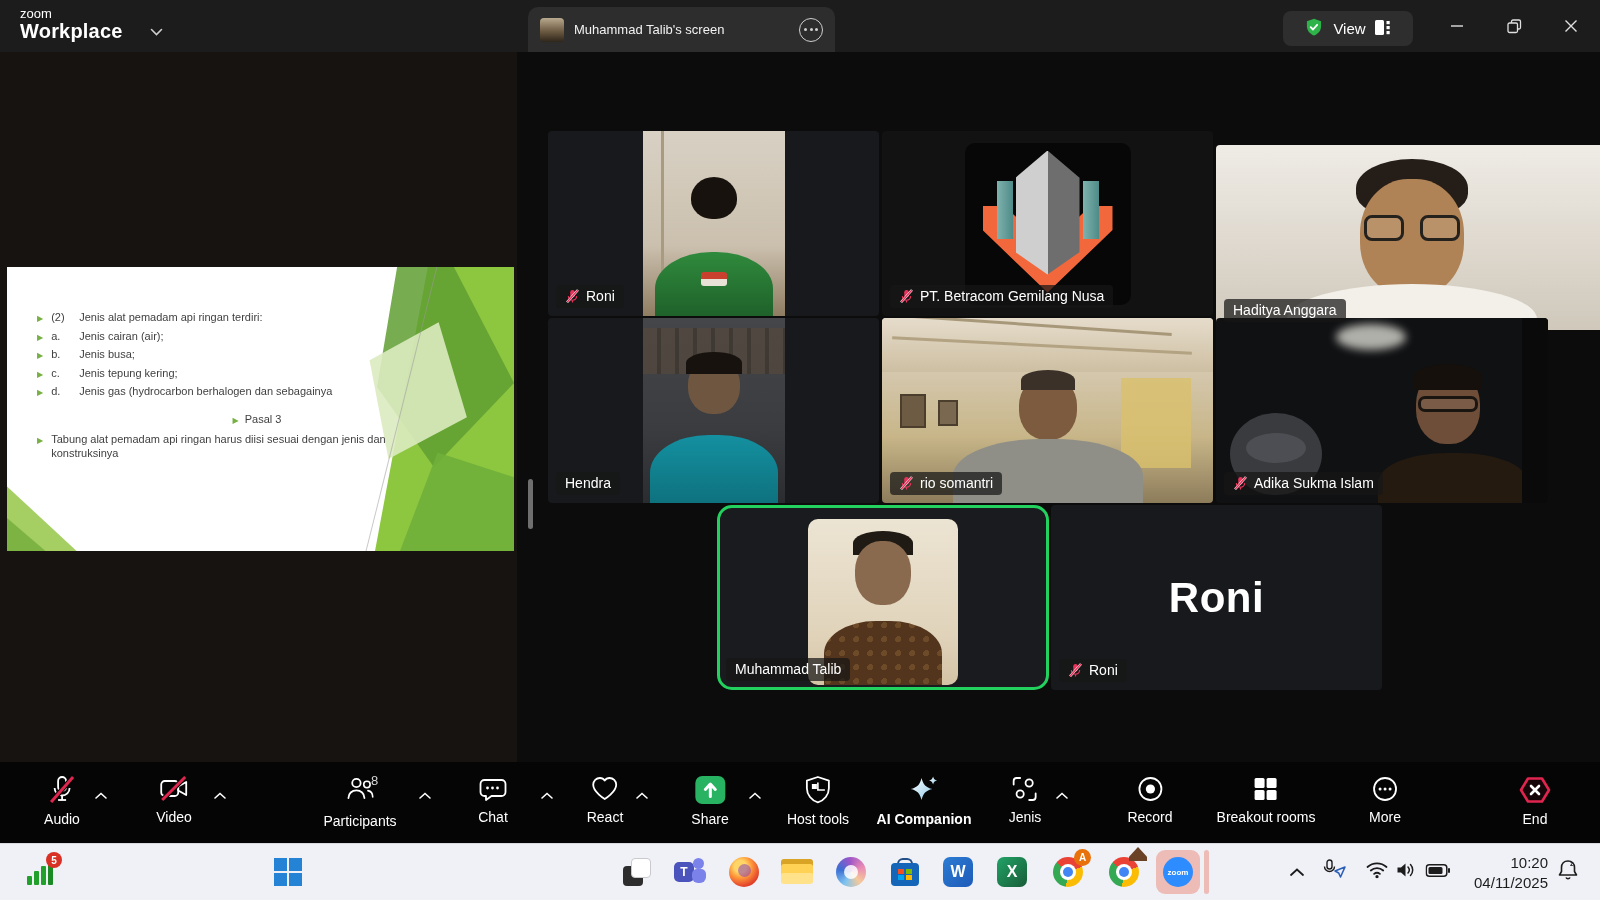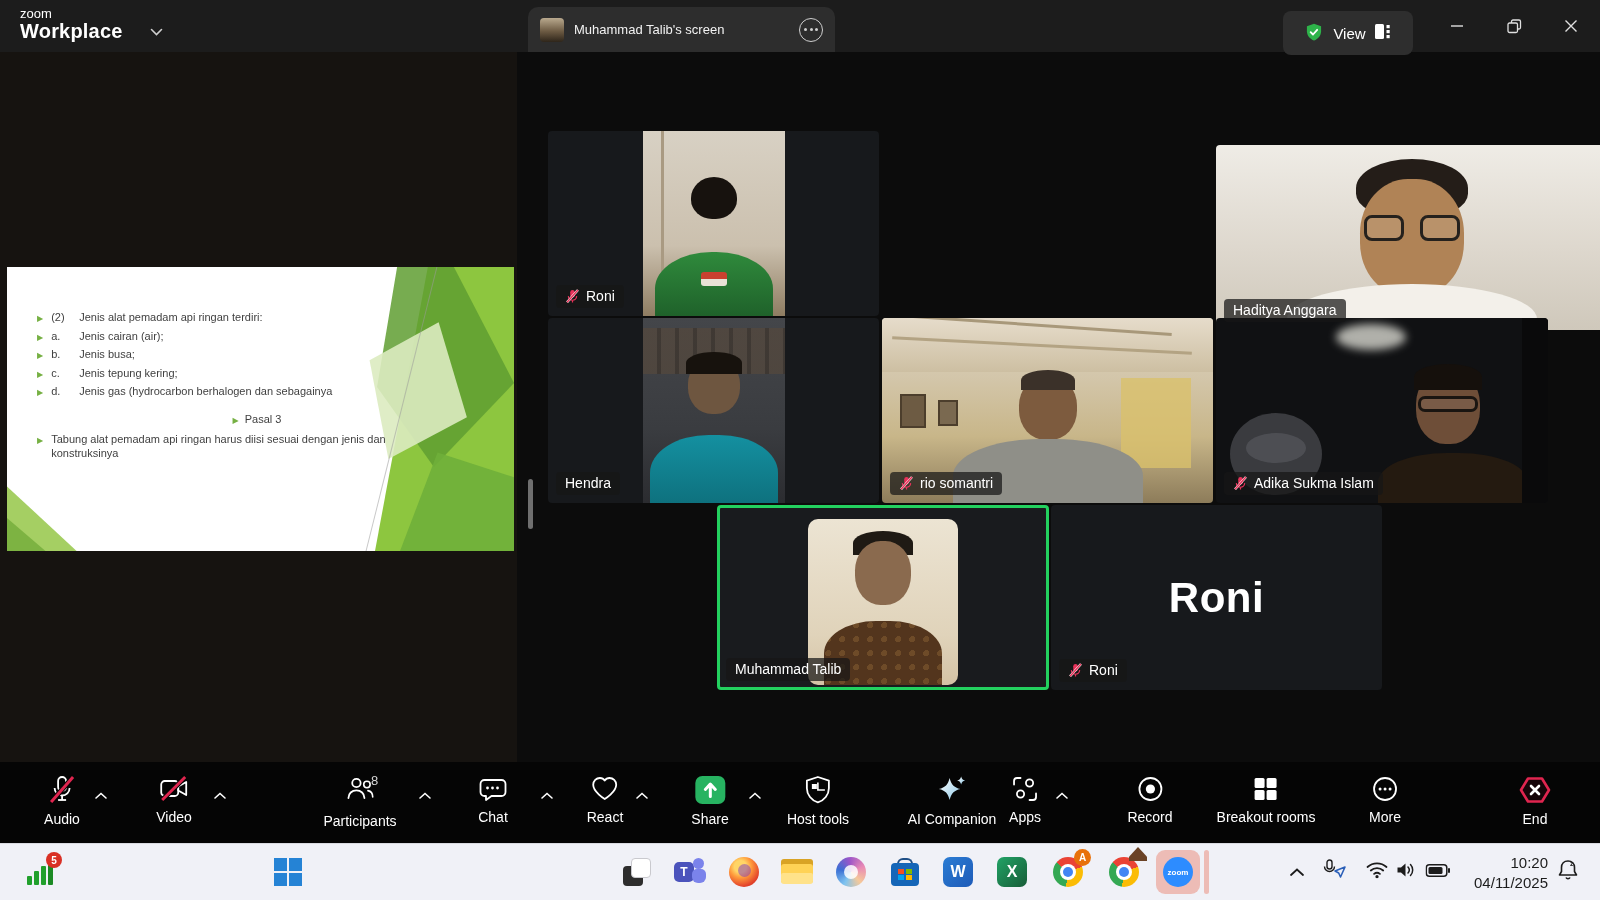--- a/index.html
+++ b/index.html
@@ -11,40 +11,40 @@
   .logo { position:absolute; left:20px; top:7px; color:#fff; line-height:1; }
   .logo .l1 { font-size:13px; font-weight:400; display:block; margin-bottom:1px; }
   .logo .l2 { font-size:20px; font-weight:700; display:block; letter-spacing:.2px; }
   .tb-chevdown { position:absolute; left:150px; top:22px; }
   .meeting-tab { position:absolute; left:205px; top:0; height:52px; display:flex; align-items:center; gap:9px; color:#ededed; font-size:15px; padding:0 14px; }
   .screen-tab { position:absolute; left:528px; top:7px; width:307px; height:45px; background:#2d2d2d; border-radius:10px 10px 0 0; display:flex; align-items:center; padding:0 12px; gap:10px; }
   .screen-tab .avatar { width:24px; height:24px; border-radius:4px; background:linear-gradient(180deg,#b9a98e 0%,#6d5b43 55%,#2e251a 100%); flex:0 0 auto; }
   .screen-tab .title { color:#f2f2f2; font-size:13px; white-space:nowrap; flex:1; }
   .dots-circle { width:24px; height:24px; border:1.5px solid #cfcfcf; border-radius:50%; display:flex; align-items:center; justify-content:center; gap:2.5px; flex:0 0 auto; }
   .dots-circle i { width:3px; height:3px; border-radius:50%; background:#cfcfcf; }
-  .view-pill { position:absolute; left:1283px; top:11px; width:130px; height:44px; background:#2e2e2e; border-radius:8px; display:flex; align-items:center; justify-content:center; gap:9px; color:#fff; font-size:15px; }
+  .view-pill { position:absolute; left:1283px; top:11px; width:130px; height:35px; background:#2e2e2e; border-radius:8px; display:flex; align-items:center; justify-content:center; gap:9px; color:#fff; font-size:15px; }
   .winbtn { position:absolute; top:12px; width:34px; height:28px; display:flex; align-items:center; justify-content:center; }
 
   
   .shared { position:absolute; left:0; top:52px; width:517px; height:710px; background:#161310; }
   .slide { position:absolute; left:7px; top:215px; width:507px; height:284px; background:#ffffff; overflow:hidden; }
   .deco { position:absolute; }
   .slide-text { position:absolute; left:30px; top:44px; width:360px; z-index:3; }
   .srow { display:flex; align-items:baseline; font-size:11px; color:#3f3f3f; margin-bottom:6.5px; }
   .sarrow { color:#76b043; font-size:8px; margin-right:8px; flex:0 0 auto; }
   .sprefix { width:28px; flex:0 0 auto; }
   .stext { flex:1; }
   .sheading { display:flex; justify-content:center; align-items:baseline; font-size:11px; color:#3f3f3f; margin:16px 0 8px 120px; width:200px; }
   .sheading .sarrow { margin-right:6px; }
   .footer-row .stext { width:310px; line-height:1.25; }
   .scrollbar-thumb { position:absolute; left:528px; top:427px; width:5px; height:50px; background:#6f6f6f; border-radius:3px; }
 
   
   .tile { position:absolute; background:#17191c; border-radius:4px; overflow:hidden; }
-  .tile.active { border:3px solid #23d15f; border-radius:4px; }
+  .tile.active { border:3px solid #23d15f; border-radius:15px; }
   .chip { position:absolute; left:8px; bottom:8px; background:rgba(22,22,22,.72); color:#fff; font-size:14px; padding:3px 9px 4px; border-radius:4px; display:flex; align-items:center; gap:6px; z-index:5; white-space:nowrap; }
   .bigname { width:100%; height:100%; display:flex; align-items:center; justify-content:center; }
   .bigname span { color:#fff; font-size:42px; font-weight:700; letter-spacing:.5px; }
   .pillarbox { position:absolute; top:0; bottom:0; left:50%; transform:translateX(-50%); width:142px; overflow:hidden; }
   .ph { position:absolute; }
 
   
   .logo-box { position:absolute; left:50%; top:50%; transform:translate(-50%,-50%); width:166px; height:162px; background:#070707; border-radius:10px; overflow:hidden; }
   .lg-chev { position:absolute; left:18px; top:30px; width:130px; height:120px; background:#f2683c; clip-path:polygon(0 28%, 17% 28%, 50% 62%, 83% 28%, 100% 28%, 100% 48%, 50% 100%, 0 48%); }
   .lg-tower { position:absolute; left:50%; top:8px; transform:translateX(-50%); width:64px; height:124px; background:linear-gradient(90deg,#cfcfcf 0 50%, #6e6e6e 50% 100%); clip-path:polygon(50% 0, 100% 22%, 100% 82%, 50% 100%, 0 82%, 0 22%); }
@@ -195,20 +195,38 @@
           <rect x="5.6" y="1" width="4.8" height="8" rx="2.4" fill="#e8325a"></rect>
           <path d="M3.6 7.6a4.4 4.4 0 0 0 8.8 0" stroke="#e8325a" fill="none" stroke-width="1.3"></path>
           <line x1="8" y1="12" x2="8" y2="14.4" stroke="#e8325a" stroke-width="1.3"></line>
           <line x1="2.2" y1="14.2" x2="13.8" y2="1" stroke="#fff" stroke-width="2.6"></line>
           <line x1="2.2" y1="14.2" x2="13.8" y2="1" stroke="#e8325a" stroke-width="1.6"></line>
         </svg>
       <span>Roni</span>
     </div>
   </div>
 
+  <div class="tile" style="left:882px;top:131px;width:331px;height:185px;background:#121212;">
+    <div class="logo-box">
+      <div class="lg-chev"></div>
+      <div class="lg-pill" style="left:32px;"></div>
+      <div class="lg-pill" style="right:32px;"></div>
+      <div class="lg-tower"></div>
+    </div>
+    <div class="chip">
+      <svg width="15" height="15" viewBox="0 0 16 16">
+          <rect x="5.6" y="1" width="4.8" height="8" rx="2.4" fill="#e8325a"></rect>
+          <path d="M3.6 7.6a4.4 4.4 0 0 0 8.8 0" stroke="#e8325a" fill="none" stroke-width="1.3"></path>
+          <line x1="8" y1="12" x2="8" y2="14.4" stroke="#e8325a" stroke-width="1.3"></line>
+          <line x1="2.2" y1="14.2" x2="13.8" y2="1" stroke="#fff" stroke-width="2.6"></line>
+          <line x1="2.2" y1="14.2" x2="13.8" y2="1" stroke="#e8325a" stroke-width="1.6"></line>
+        </svg>
+      <span>PT. Betracom Gemilang Nusa</span>
+    </div>
+  </div>
 
   <div class="tile" style="left:1216px;top:145px;width:392px;height:185px;background:linear-gradient(180deg,#efece6 0%,#ded8ce 55%,#cfc8bb 100%);">
     <div class="ph" style="left:50%;top:14px;transform:translateX(-50%);width:112px;height:58px;border-radius:50% 50% 40% 40%;background:#241d18;"></div>
     <div class="ph" style="left:50%;top:34px;transform:translateX(-50%);width:104px;height:118px;border-radius:46%;background:#b08356;"></div>
     <div class="ph" style="left:50%;top:70px;transform:translateX(-50%);width:96px;height:28px;display:flex;justify-content:space-between;">
       <span style="width:40px;height:26px;border:3px solid #25211d;border-radius:8px;background:rgba(255,255,255,.12);"></span>
       <span style="width:40px;height:26px;border:3px solid #25211d;border-radius:8px;background:rgba(255,255,255,.12);"></span>
     </div>
     <div class="ph" style="left:50%;bottom:-24px;transform:translateX(-50%);width:250px;height:70px;border-radius:50% 50% 0 0;background:#f3f0ea;"></div>
     <div class="chip">
@@ -380,42 +398,42 @@
 
     <div class="tb-item" style="left:818px;">
       <svg width="28" height="30" viewBox="0 0 28 30">
           <path d="M14 2l11 3.6v7.6c0 6.4-4.6 12.3-11 14.2C7.6 25.5 3 19.6 3 13.2V5.6z" stroke="#fff" fill="none" stroke-width="1.8" stroke-linejoin="round"></path>
           <path d="M14 7.5v7.5h7" stroke="#fff" fill="none" stroke-width="1.6"></path>
           <rect x="8" y="9" width="5" height="5" fill="#fff"></rect>
         </svg>
       <span class="lbl">Host tools</span>
     </div>
 
-    <div class="tb-item" style="left:952px;">
+    <div class="tb-item" style="left:924px;font-weight:bold;">
       <svg width="32" height="30" viewBox="0 0 32 30">
           <defs>
             <linearGradient id="sg" x1="0" y1="0" x2="1" y2="1">
               <stop offset="0" stop-color="#ffffff"></stop>
               <stop offset="1" stop-color="#8ec9e8"></stop>
             </linearGradient>
           </defs>
           <path d="M14 3c1.6 6.5 4.3 9.6 10.8 11-6.5 1.4-9.2 4.5-10.8 11-1.6-6.5-4.3-9.6-10.8-11C9.7 12.6 12.4 9.5 14 3z" fill="url(#sg)"></path>
           <path d="M25.5 1.5c.6 2.4 1.6 3.5 4 4-2.4.5-3.4 1.6-4 4-.6-2.4-1.6-3.5-4-4 2.4-.5 3.4-1.6 4-4z" fill="url(#sg)"></path>
         </svg>
       <span class="lbl">AI Companion</span>
     </div>
 
     <div class="tb-item" style="left:1025px;">
       <svg width="28" height="28" viewBox="0 0 28 28" stroke="#fff" fill="none" stroke-width="1.8" stroke-linecap="round">
           <path d="M9.5 3H6a3 3 0 0 0-3 3v3.5"></path>
           <path d="M18.5 25H22a3 3 0 0 0 3-3v-3.5"></path>
           <circle cx="18.5" cy="8" r="3.6"></circle>
           <circle cx="9.5" cy="19" r="3.6"></circle>
         </svg>
-      <span class="lbl">Apps</span>
+      <span class="lbl">Jenis</span>
     </div>
     <span class="tb-chev" style="left:1062px;"><svg width="14" height="9">
           <path d="M2 7l5-4.5L12 7" stroke="#fff" stroke-width="1.6" fill="none" stroke-linecap="round"></path>
         </svg></span>
 
     <div class="tb-item" style="left:1150px;">
       <svg width="28" height="28" viewBox="0 0 28 28">
           <circle cx="14" cy="14" r="11" stroke="#fff" fill="none" stroke-width="1.8"></circle>
           <circle cx="14" cy="14" r="4.6" fill="#fff"></circle>
         </svg>

